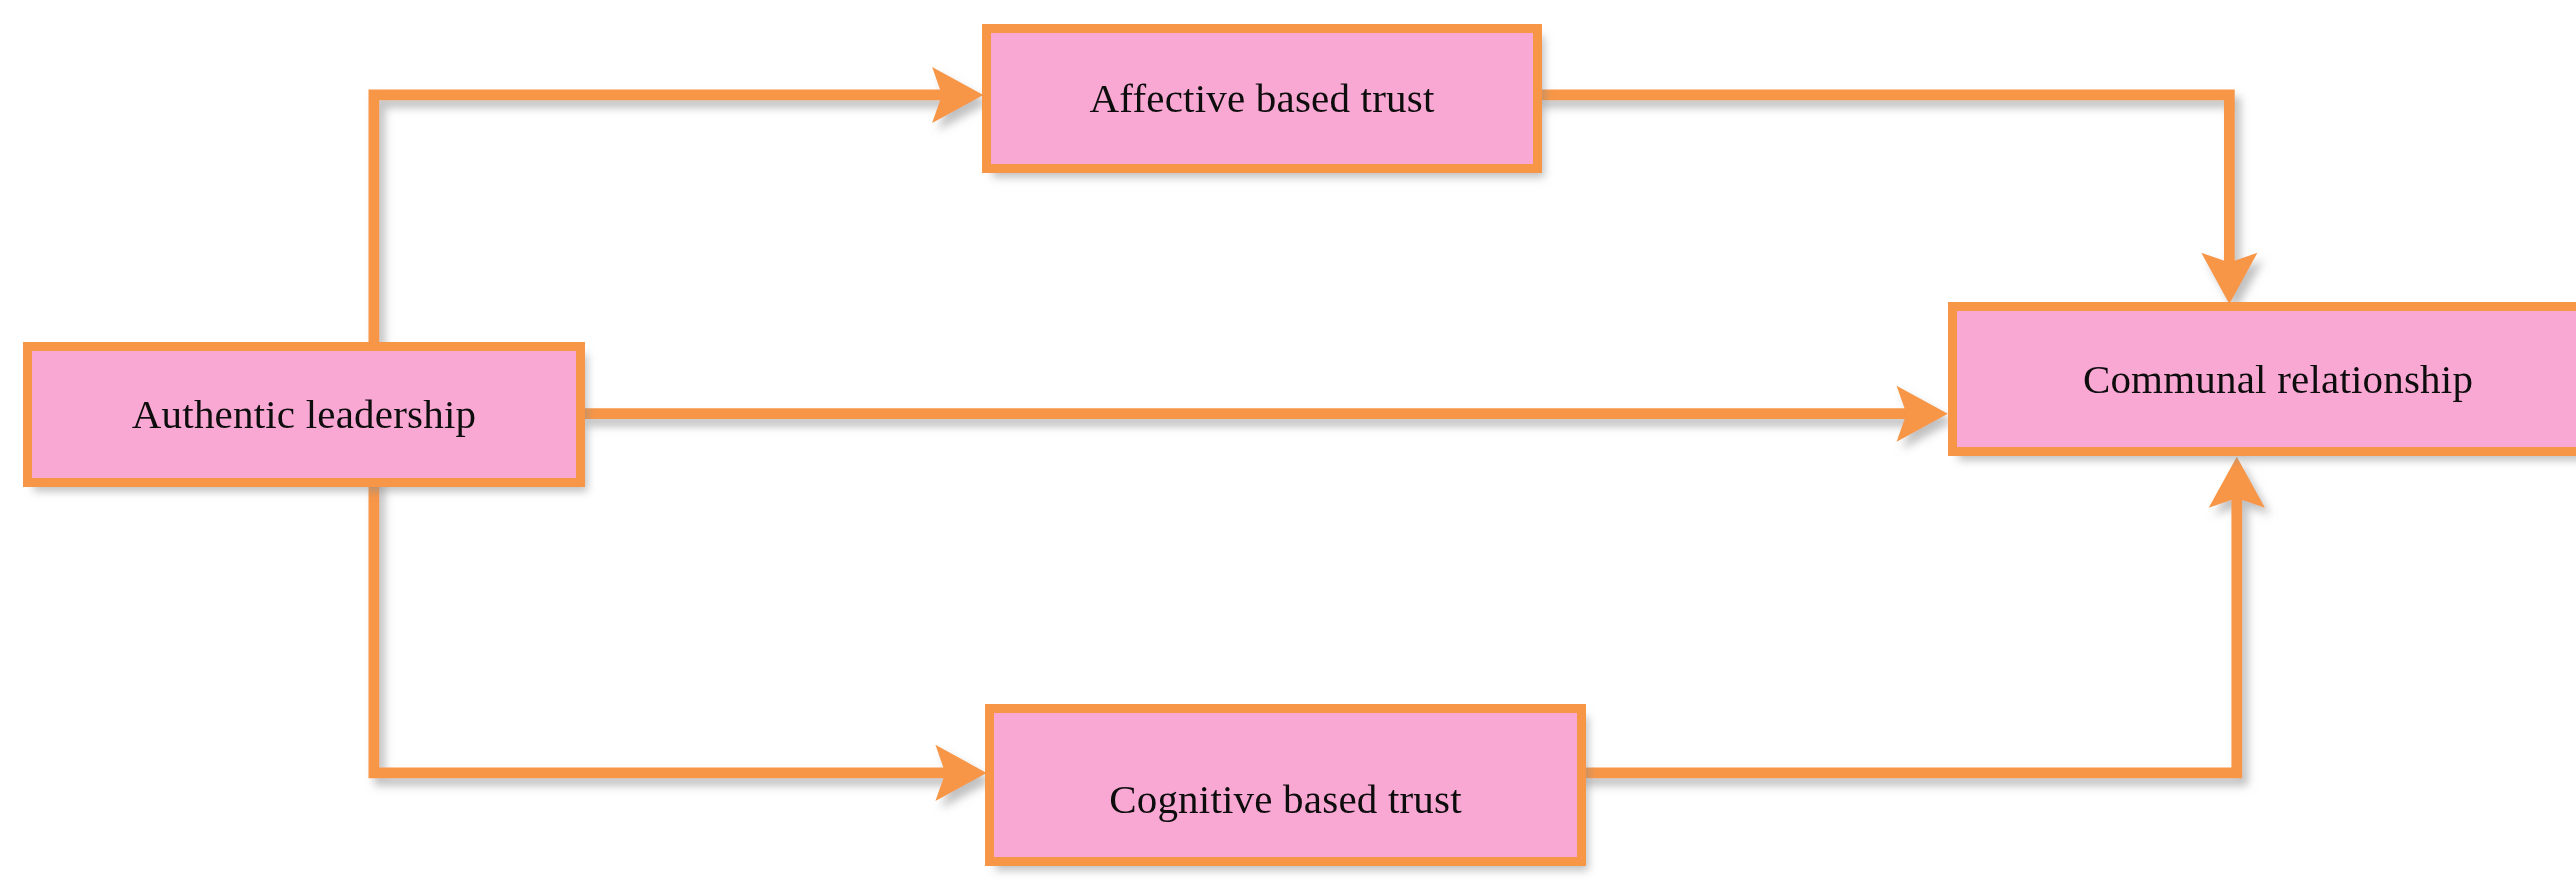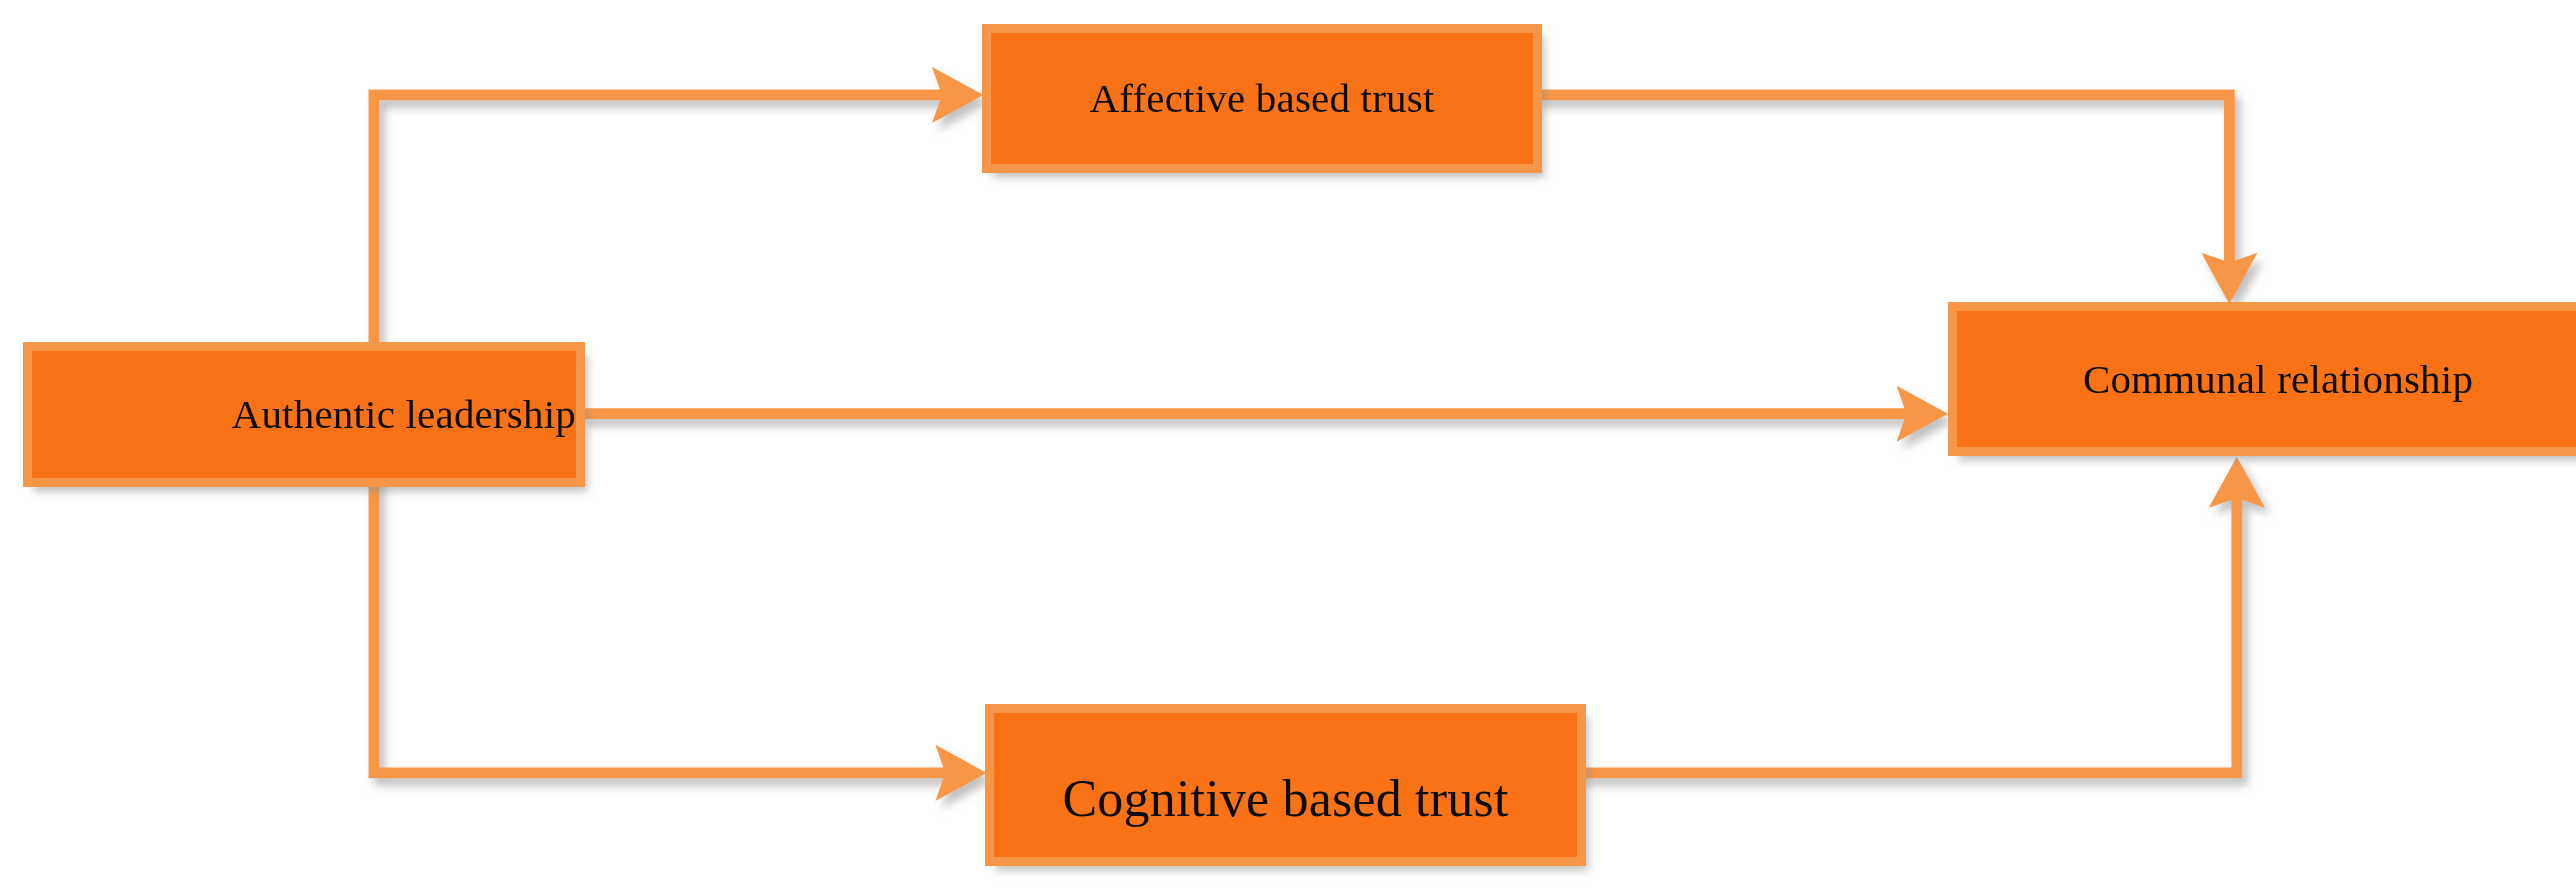--- a/index.html
+++ b/index.html
@@ -20,21 +20,21 @@
   #diagram-svg {
     position: absolute;
     left: 0;
     top: 0;
     width: 2576px;
     height: 891px;
   }
   .node-box {
     position: absolute;
     box-sizing: border-box;
-    background: #f97316;
+    background: #f9a8d4;
     display: flex;
     align-items: center;
     justify-content: center;
     z-index: 3;
   }
   .node-label {
     font-family: "Liberation Serif", serif;
     color: #0d0d0d;
     white-space: nowrap;
     line-height: 1;
@@ -72,30 +72,30 @@
       <path d="M 1863,115 L 2699,115 L 2699,342" fill="none" stroke="#f79646" stroke-width="13" stroke-linecap="square" stroke-linejoin="miter"></path>
       <polygon points="2699,368 2665,306 2699,318 2733,306" fill="#f79646"></polygon>
     </g>
 
     <g filter="url(#drop-shadow)">
       <path d="M 1915,936 L 2708,936 L 2708,580" fill="none" stroke="#f79646" stroke-width="13" stroke-linecap="square" stroke-linejoin="miter"></path>
       <polygon points="2708,553 2674,615 2708,603 2742,615" fill="#f79646"></polygon>
     </g>
   </svg>
 
-  <div class="node-box" style="left:23px; top:342px; width:562px; height:145px; border:9px solid #f79646; box-shadow:6.6px 8.3px 8.3px -3.3px rgba(140,140,140,0.55);justify-content:flex-end;">
+  <div class="node-box" style="left:23px; top:342px; width:562px; height:145px; border:9px solid #f79646; box-shadow:6.6px 8.3px 8.3px -3.3px rgba(140,140,140,0.55);">
     <span class="node-label" style="font-size:41px;">Authentic leadership</span>
   </div>
 
   <div class="node-box" style="left:982px; top:24px; width:560px; height:149px; border:9px solid #f79646; box-shadow:6.6px 8.3px 8.3px -3.3px rgba(140,140,140,0.55);">
     <span class="node-label" style="font-size:41px;">Affective based trust</span>
   </div>
 
   <div class="node-box" style="left:985px; top:704px; width:601px; height:162px; border:9px solid #f79646; box-shadow:6.6px 8.3px 8.3px -3.3px rgba(140,140,140,0.55);">
-    <span class="node-label" style="font-size:52px;margin-top:28px;">Cognitive based trust</span>
+    <span class="node-label" style="font-size:41px;margin-top:28px;">Cognitive based trust</span>
   </div>
 
   <div class="node-box" style="left:1948px; top:302px; width:660px; height:154px; border:9px solid #f79646; box-shadow:6.6px 8.3px 8.3px -3.3px rgba(140,140,140,0.55);">
     <span class="node-label" style="font-size:41px;">Communal relationship</span>
   </div>
 
 </div>
 
 
 </body></html>

